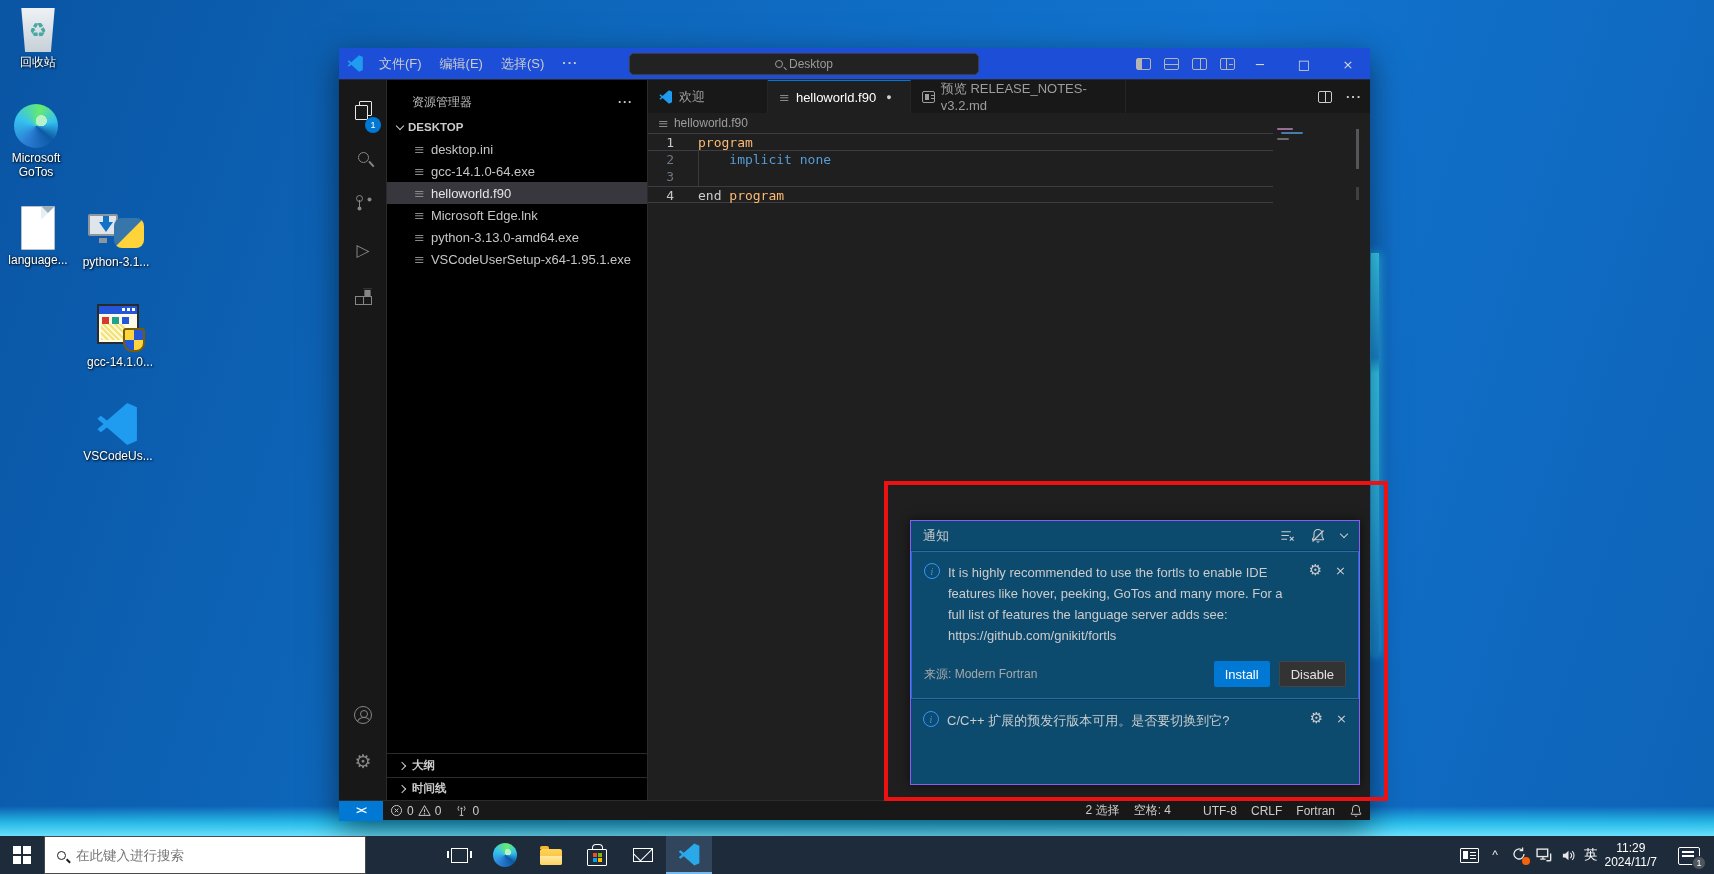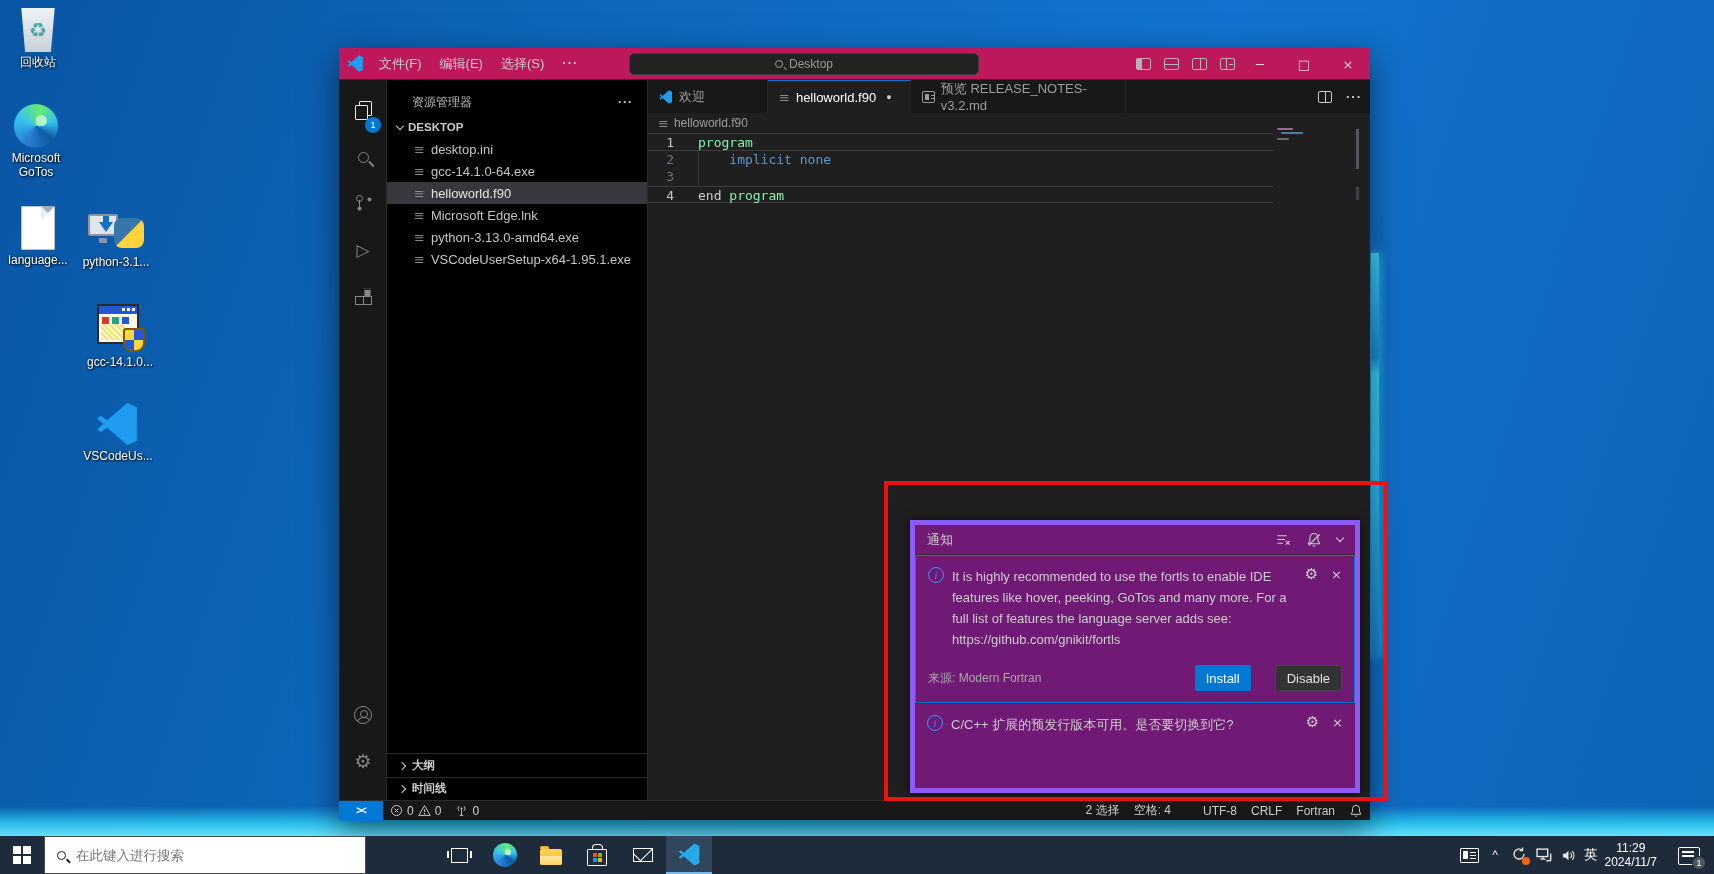--- a/index.html
+++ b/index.html
@@ -43,21 +43,21 @@
   .gccrow i{width:7px;height:7px}
   .gccdots{position:absolute;left:2px;bottom:2px;width:24px;height:16px;
     background:repeating-linear-gradient(45deg,#f3e27a 0 2px,#fdf8d0 2px 4px)}
   .shield{position:absolute;right:0;bottom:0;width:22px;height:24px;border:2px solid #7a5c00;border-radius:3px 3px 9px 9px;overflow:hidden;
     background:conic-gradient(#2456d8 0 25%,#ffd53e 0 50%,#2456d8 0 75%,#ffd53e 0)}
   .vscbig svg{width:48px;height:44px}
 
   
   .win{position:absolute;left:339px;top:48px;width:1031px;height:772px;background:#1f1f1f;
     box-shadow:0 10px 30px rgba(0,0,0,.5);color:#ccc;font-size:13px}
-  .titlebar{position:absolute;left:0;top:0;width:100%;height:32px;background:#be185d;border-bottom:1px solid #2b2b2b;display:flex;align-items:center}
+  .titlebar{position:absolute;left:0;top:0;width:100%;height:32px;background:#1d4ed8;border-bottom:1px solid #2b2b2b;display:flex;align-items:center}
   .vslogo16{width:17px;height:17px;margin-left:8px}
   .menus{display:flex;margin-left:6px}
   .menus .mi{padding:3px 9px;border-radius:4px;color:#ccc;font-size:13px;cursor:default}
   .navarrows{display:flex;gap:12px;margin-left:52px;color:#bdbdbd;font-family:"DejaVu Sans",sans-serif;font-size:14px}
   .cmdcenter{position:absolute;left:290px;top:5px;width:350px;height:22px;background:#222;border:1px solid #3d3d3d;border-radius:5px;
     display:flex;align-items:center;justify-content:center;gap:6px;color:#9a9a9a;font-size:12px}
   .lens{width:8px;height:8px;border:1.4px solid #9a9a9a;border-radius:50%;position:relative}
   .lens::after{content:"";position:absolute;left:7px;top:7px;width:4px;height:1.4px;background:#9a9a9a;transform:rotate(45deg)}
   .layouts{position:absolute;right:135px;top:0;height:32px;display:flex;align-items:center;gap:13px}
   .lo{width:15px;height:12px;border:1px solid #b5b5b5;border-radius:2px;position:relative}
@@ -122,43 +122,43 @@
   .tabacts{position:absolute;right:8px;top:0;height:33px;display:flex;align-items:center;gap:14px;color:#ccc}
   .ic-split{width:14px;height:12px;border:1px solid #ccc;border-radius:2px;position:relative}
   .ic-split::before{content:"";position:absolute;left:6px;top:0;bottom:0;width:1px;background:#ccc}
   .breadcrumb{position:absolute;left:10px;top:33px;height:20px;display:flex;align-items:center;gap:5px;color:#9d9d9d;font-size:12px}
   .codearea{position:absolute;left:0;top:53px;right:0;bottom:0}
   .cline{position:absolute;left:0;width:625px;height:17.5px;font-family:"DejaVu Sans Mono","Liberation Mono",monospace;font-size:13px;line-height:17.5px}
   .cline .ln{position:absolute;left:0;width:26px;text-align:right;color:#6e7681}
   .cline.cur .ln{color:#c6c6c6}
   .cline .src{position:absolute;left:50px;white-space:pre}
   .cline.cur{border-top:1px solid #3c3c41;border-bottom:1px solid #3c3c41}
-  .tk.k{color:#86efac}.tk.b{color:#569cd6}.tk.w{color:#cccccc}
+  .tk.k{color:#fdba74}.tk.b{color:#569cd6}.tk.w{color:#cccccc}
   .indent-guide{position:absolute;left:50px;top:17.5px;width:1px;height:35px;background:#3a3a3a}
   .minimap{position:absolute;left:627px;top:-5px;width:80px}
   .mmdash{position:absolute;height:2px;border-radius:1px}
   .sbmark{position:absolute;width:3px;background:#55555a}
 
   
-  .notif{position:absolute;left:571px;top:472px;width:450px;background:#701a75;border:5px solid #8b5cf6;box-shadow:0 0 10px rgba(0,0,0,.55);font-size:13px}
+  .notif{position:absolute;left:571px;top:472px;width:450px;background:#0c4a6e;border:1px solid #8b5cf6;box-shadow:0 0 10px rgba(0,0,0,.55);font-size:13px}
   .nhead{height:30px;display:flex;align-items:center;padding:0 12px;border-bottom:1px solid #303031;color:#ccc}
   .nhead .sp{flex:1}
   .nhead .hic{display:flex;align-items:center;gap:15px;color:#ccc}
   .toast{position:relative;padding:10px 12px}
   .toast.focus{border:1px solid #0078d4}
   .toast1{height:148px}
   .toast2{height:85px;border-top:1px solid #303031}
   .trow{display:flex;gap:8px}
   .info-ic{flex:0 0 16px;width:16px;height:16px;border:1.4px solid #3794ff;border-radius:50%;color:#3794ff;
     font-size:10px;font-style:italic;font-family:"Liberation Serif",serif;display:flex;align-items:center;justify-content:center;margin-top:1px}
   .tmsg{width:356px;line-height:21px;color:#ccc}
   .tacts{margin-left:auto;display:flex;gap:13px;align-items:flex-start;color:#ccc;padding-top:1px}
   .tfoot{position:absolute;left:12px;right:12px;bottom:11px;display:flex;align-items:center}
   .tsrc{color:#a8a8a8;font-size:12px}
-  .btns{margin-left:auto;display:flex;gap:24px}
+  .btns{margin-left:auto;display:flex;gap:9px}
   .btn{height:26px;padding:0 11px;display:flex;align-items:center;justify-content:center;border-radius:2px;font-size:13px}
   .btn.pri{background:#0078d4;color:#fff}
   .btn.sec{background:#333334;border:1px solid #454546;color:#e2e2e2}
   .xic{font-family:"DejaVu Sans",sans-serif}
 
   
   .statusbar{position:absolute;left:0;bottom:0;width:100%;height:20px;background:#181818;border-top:1px solid #2b2b2b;
     display:flex;align-items:center;font-size:12px;color:#ccc}
   .remote{width:44px;height:20px;background:#0078d4;color:#fff;display:flex;align-items:center;justify-content:center;
     font-size:10px;font-weight:bold;letter-spacing:-1px}

